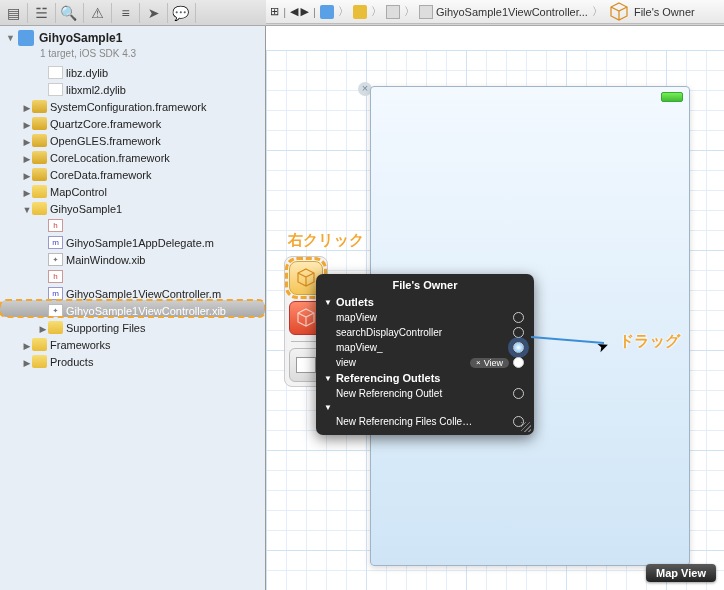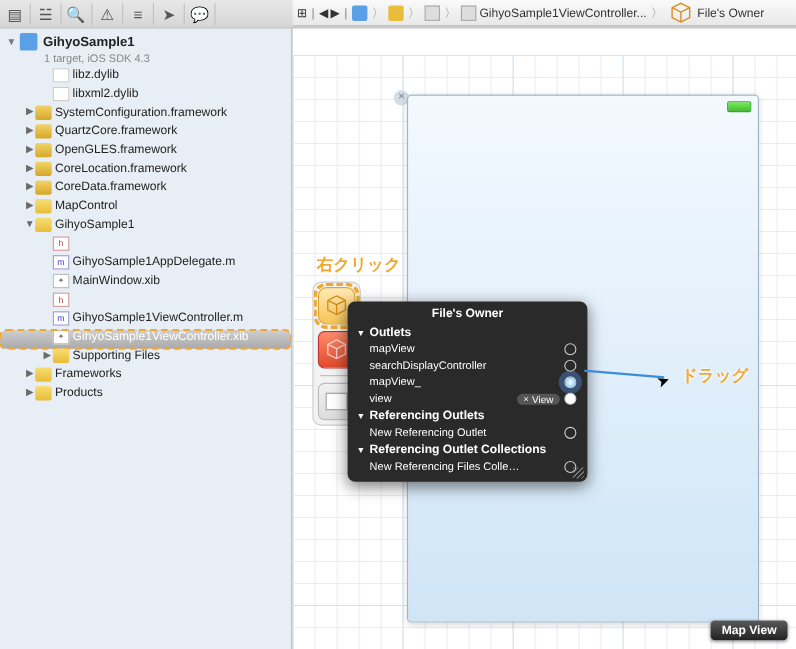--- a/index.html
+++ b/index.html
@@ -17,21 +17,21 @@
 
 .main { display: flex; height: calc(590px - 26px); }
 .sidebar { width: 266px; background: #e8eef5; border-right: 1px solid #999; overflow: hidden; font-size: 11px; color: #222; }
 .proj-head { padding: 4px 6px 4px 18px; display: flex; align-items: center; gap: 5px; }
 .proj-head .disc { color: #777; font-size: 9px; position: absolute; left: 6px; }
 .proj-head .ic { width: 16px; height: 16px; background: #5aa0e6; border-radius: 2px; }
 .proj-head .t { font-weight: bold; font-size: 12px; }
 .proj-sub { font-size: 10px; color: #888; padding-left: 40px; margin-top: -2px; margin-bottom: 3px; }
 
 .tree { }
-.row { display: flex; align-items: flex-start; height: 17px; padding-left: 6px; white-space: nowrap; position: relative; }
+.row { display: flex; align-items: flex-end; height: 17px; padding-left: 6px; white-space: nowrap; position: relative; }
 .row .disc { width: 10px; font-size: 9px; color: #6b6b6b; text-align: center; }
 .row .disc.none { visibility: hidden; }
 .row .ic { width: 15px; height: 13px; margin-right: 3px; display: inline-block; }
 .ic.fw { background: linear-gradient(#f2d36b,#d6a727); border-radius: 2px; }
 .ic.gf { background: linear-gradient(#f7dd73,#e8bd3a); border-radius: 2px; }
 .ic.h { background: #fff; border: 1px solid #c99; font-size: 8px; text-align: center; color: #c44; line-height: 11px; }
 .ic.m { background: #fff; border: 1px solid #99c; font-size: 8px; text-align: center; color: #44c; line-height: 11px; }
 .ic.xib { background: #fff; border: 1px solid #bbb; font-size: 7px; text-align: center; color: #777; line-height: 11px; }
 .ic.lib { background: #fff; border: 1px solid #ccc; }
 .ind1 { padding-left: 22px; } .ind2 { padding-left: 38px; }
@@ -295,21 +295,20 @@
           <div class="sec">
             <span class="tri">▼</span>
             <span>Referencing Outlets</span>
           </div>
           <div class="item">
             <span class="lbl">New Referencing Outlet</span>
             <span class="conn "></span>
           </div>
           <div class="sec">
             <span class="tri">▼</span>
-            <span>Referencing Outlet Collections</span>
           </div>
           <div class="item">
             <span class="lbl">New Referencing Files Colle…</span>
             <span class="conn "></span>
           </div>
         </div>
       <div class="resize"></div>
     </div>
 
     <svg class="drag-line" viewBox="0 0 73 10">

